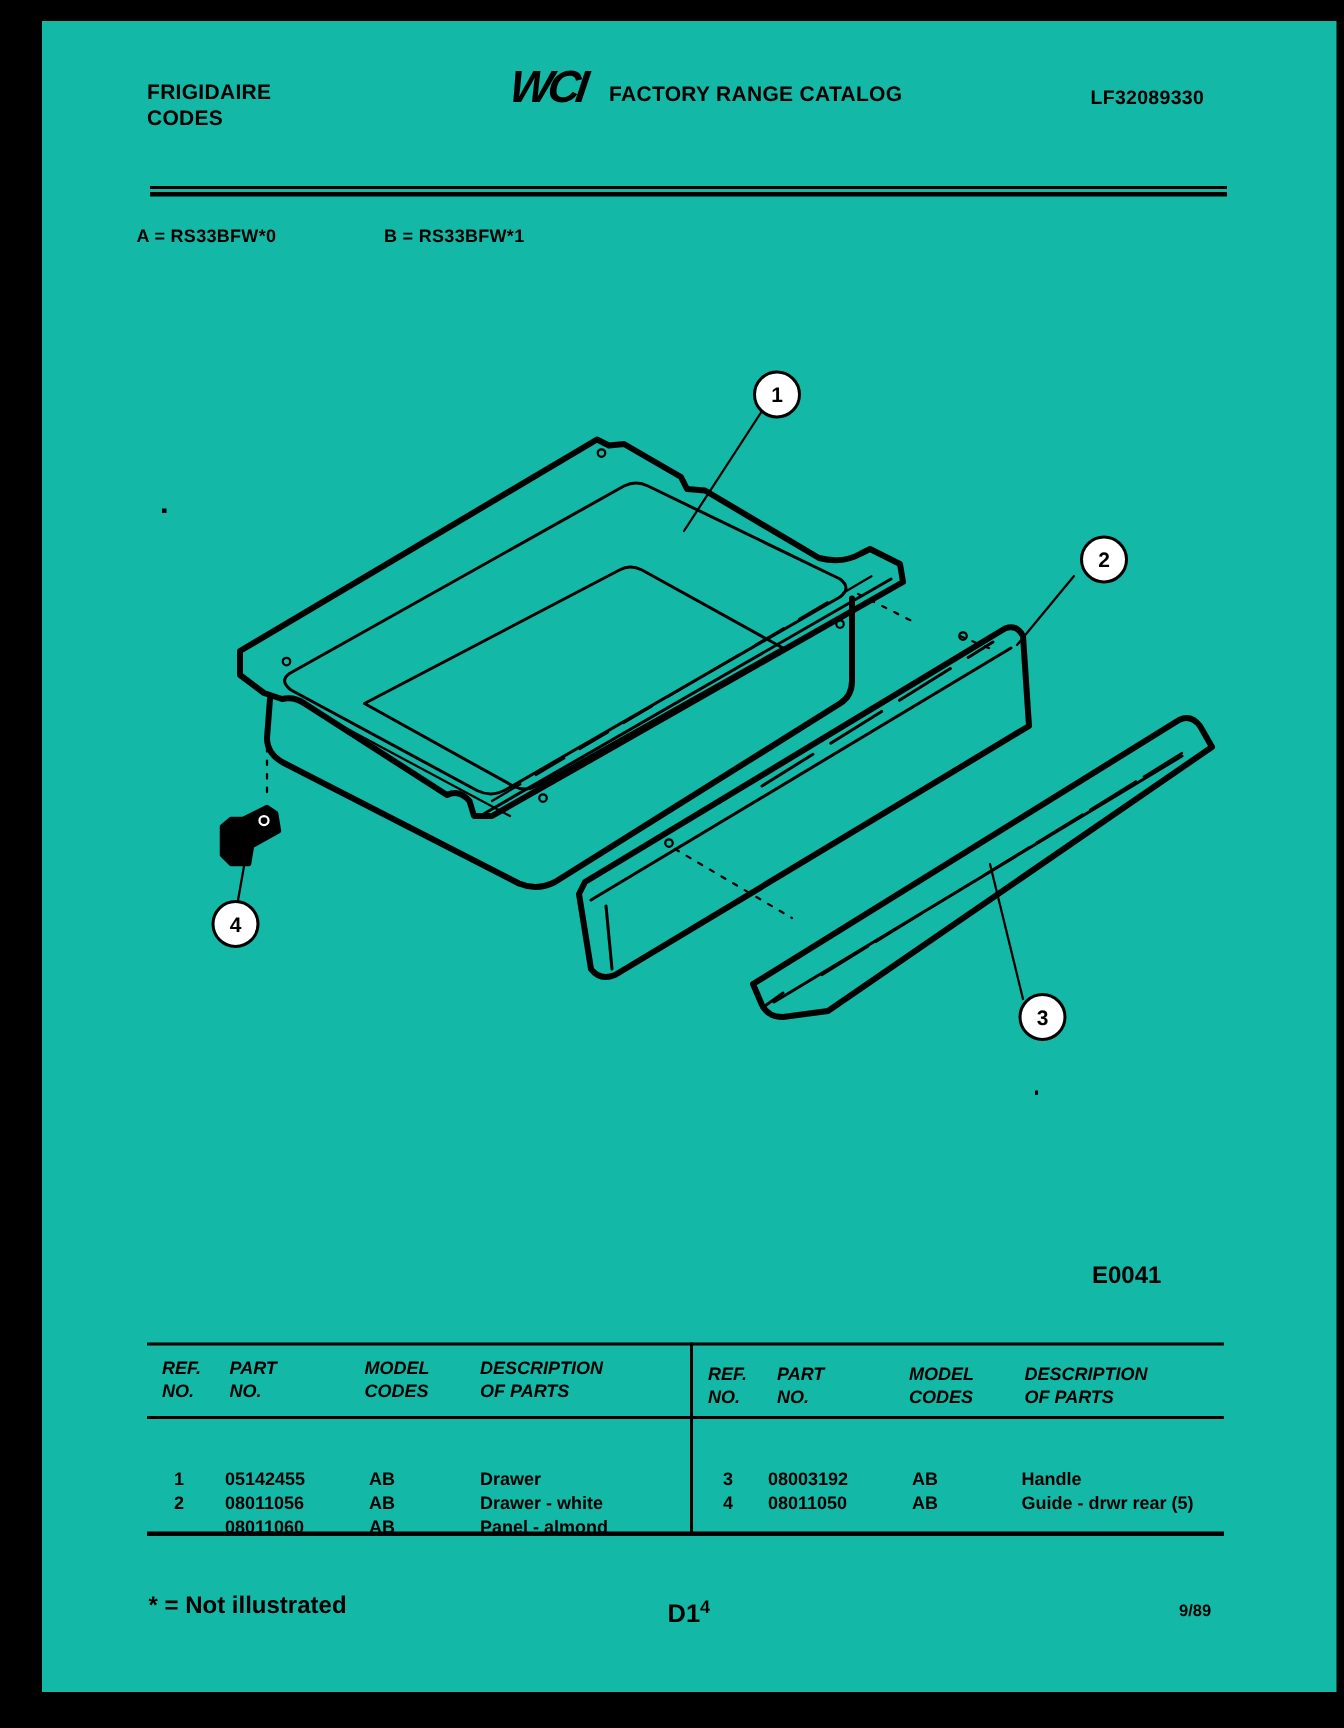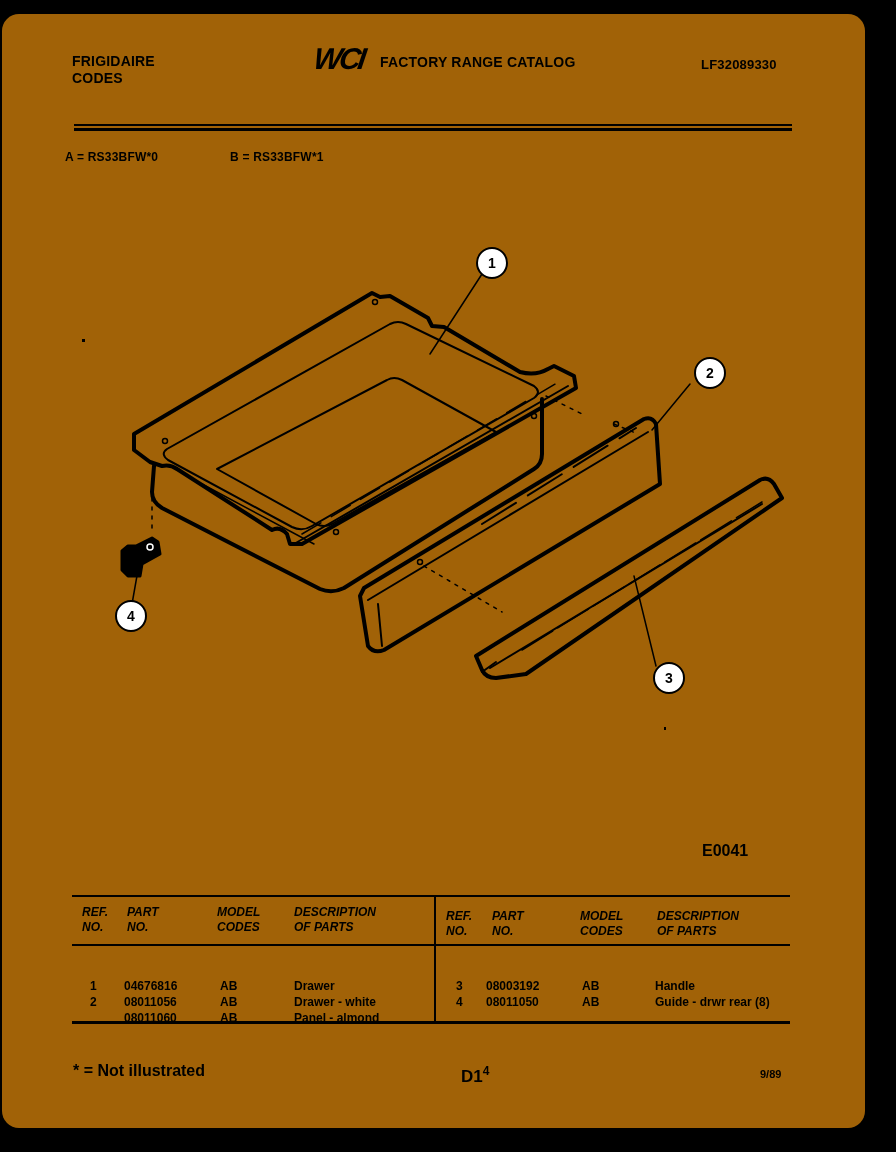--- a/index.html
+++ b/index.html
@@ -1,41 +1,40 @@
 <!DOCTYPE html>
 <html><head>
 <meta charset="utf-8">
 <style>
   html, body { margin: 0; padding: 0; }
   body {
     width: 896px; height: 1152px; background: #000; position: relative; overflow: hidden;
     font-family: "Liberation Sans", "DejaVu Sans", sans-serif; color: #000;
   }
   .page {
-    position: absolute; left: 2px; top: 14px; width: 863px; height: 1114px;
-    background: #a16207;
-    border-radius: 17px;
+    position: absolute; left: 28px; top: 14px; width: 863px; height: 1114px;
+    background: #14b8a6;
   }
   .abs { position: absolute; }
   .hdr-brand { left: 70px; top: 39px; font-size: 14px; font-weight: bold; line-height: 17px; letter-spacing: 0.2px; }
   .logo { left: 312px; top: 30px; font-size: 30px; font-weight: 900; font-style: italic; letter-spacing: -3px; transform: skewX(-8deg); line-height: 30px; }
   .catalog { left: 378px; top: 40px; font-size: 14px; font-weight: bold; letter-spacing: 0.2px; }
   .docno { left: 699px; top: 43px; font-size: 13px; font-weight: bold; letter-spacing: 0.2px; }
   .rule1 { left: 72px; top: 110px; width: 718px; height: 2px; background: #000; }
   .rule2 { left: 72px; top: 114px; width: 718px; height: 3px; background: #000; }
   .model { top: 124px; font-size: 12px; font-weight: bold; letter-spacing: 0.2px; margin-top: 12px; }
   .drawing { left: 0; top: 0; width: 863px; height: 860px; }
   .code { left: 700px; top: 828px; font-size: 16px; font-weight: bold; }
   .table { left: 70px; top: 881px; width: 718px; height: 128px; }
   .tline { position: absolute; left: 0; width: 100%; background: #000; }
   .vdiv { position: absolute; left: 362px; top: 0; width: 2px; height: 128px; background: #000; }
   .th { position: absolute; font-size: 12px; font-weight: bold; line-height: 15px; top: 10px; font-style: italic; }
   .td { position: absolute; font-size: 12px; font-weight: bold; line-height: 16px; }
   .footer-note { left: 71px; top: 1048px; font-size: 16px; font-weight: bold; }
-  .footer-page { left: 417px; top: 1050px; font-size: 17px; font-weight: bold; margin-left: 42px; }
+  .footer-page { left: 417px; top: 1050px; font-size: 17px; font-weight: bold; }
   .footer-page sup { font-size: 12px; }
   .footer-date { left: 758px; top: 1054px; font-size: 11px; font-weight: bold; }
   .callout-txt { font-family: "Liberation Sans", sans-serif; font-weight: bold; font-size: 14px; }
 </style>
 </head>
 <body>
 
 <div class="page">
 
   <div class="abs hdr-brand">
@@ -164,21 +163,21 @@
     <div class="th" style="left:508px; top:14px;">
       <div>MODEL</div>
         <div>CODES</div>
     </div>
     <div class="th" style="left:585px; top:14px;">
       <div>DESCRIPTION</div>
         <div>OF PARTS</div>
     </div>
 
     <div class="td" style="left:18px; top:83px;">1</div>
-    <div class="td" style="left:52px; top:83px;">04676816</div>
+    <div class="td" style="left:52px; top:83px;">05142455</div>
     <div class="td" style="left:148px; top:83px;">AB</div>
     <div class="td" style="left:222px; top:83px;">Drawer</div>
 
     <div class="td" style="left:18px; top:99px;">2</div>
     <div class="td" style="left:52px; top:99px;">08011056</div>
     <div class="td" style="left:148px; top:99px;">AB</div>
     <div class="td" style="left:222px; top:99px;">Drawer - white</div>
 
     <div class="td" style="left:18px; top:115px;"></div>
     <div class="td" style="left:52px; top:115px;">08011060</div>
@@ -186,19 +185,19 @@
     <div class="td" style="left:222px; top:115px;">Panel - almond</div>
 
     <div class="td" style="left:384px; top:83px;">3</div>
     <div class="td" style="left:414px; top:83px;">08003192</div>
     <div class="td" style="left:510px; top:83px;">AB</div>
     <div class="td" style="left:583px; top:83px;">Handle</div>
 
     <div class="td" style="left:384px; top:99px;">4</div>
     <div class="td" style="left:414px; top:99px;">08011050</div>
     <div class="td" style="left:510px; top:99px;">AB</div>
-    <div class="td" style="left:583px; top:99px;">Guide - drwr rear (8)</div>
+    <div class="td" style="left:583px; top:99px;">Guide - drwr rear (5)</div>
   </div>
 
   <div class="abs footer-note">* = Not illustrated</div>
   <div class="abs footer-page"><span>D1</span><sup>4</sup></div>
   <div class="abs footer-date">9/89</div>
 </div>
 
 </body></html>

